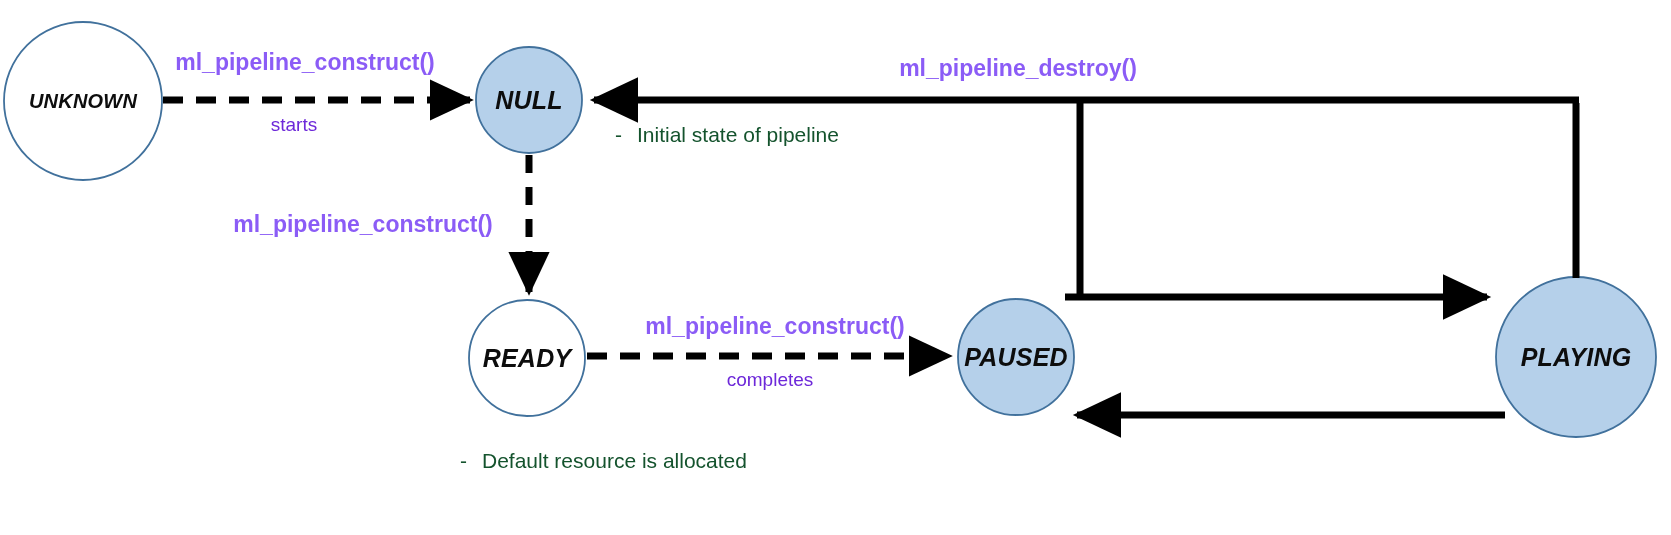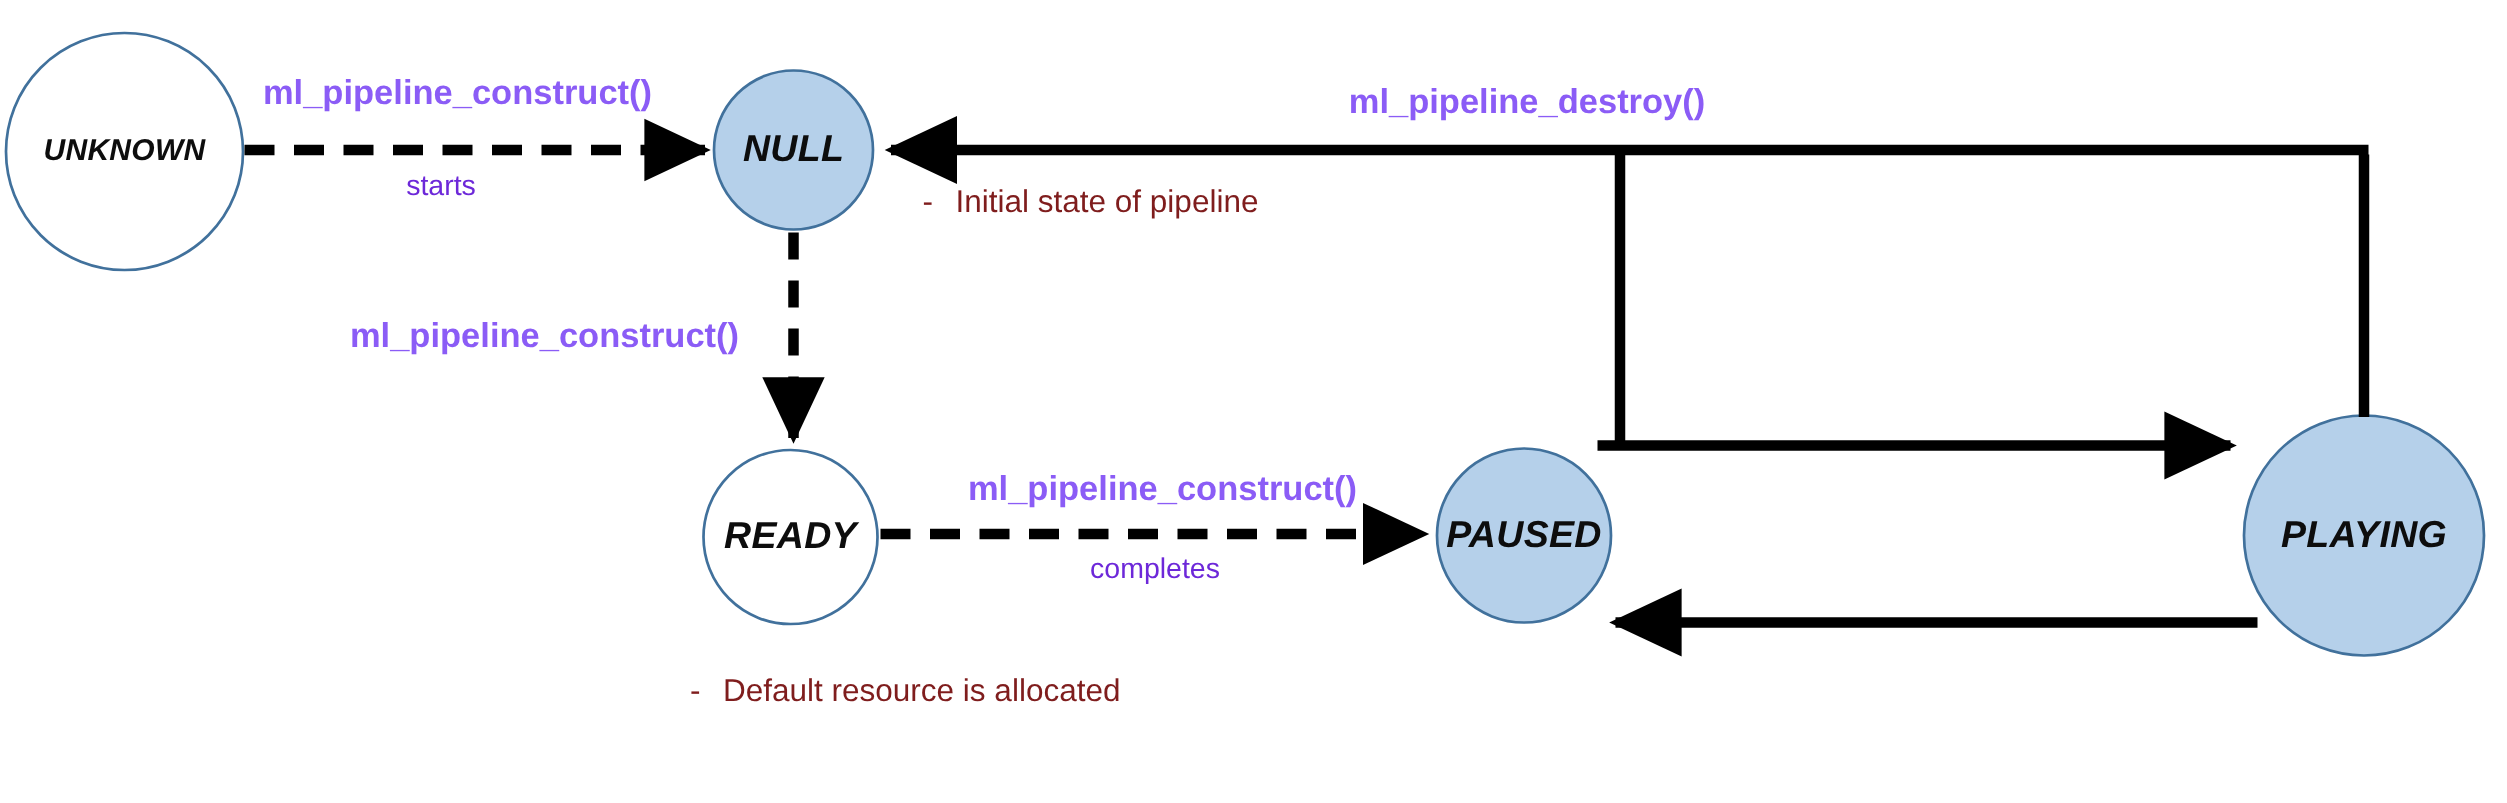--- a/index.html
+++ b/index.html
@@ -55,21 +55,21 @@
     font-size: 19px;
     color: #6d28d9;
     white-space: nowrap;
   }
   .note {
     position: absolute;
     transform: translate(0, -50%);
     font-family: "Liberation Sans", sans-serif;
     font-weight: 400;
     font-size: 21px;
-    color: #7f1d1d;
+    color: #14532d;
     white-space: nowrap;
   }
   .note .dash { display: inline-block; width: 22px; }
 </style>
 </head>
 <body>
 
 <div id="diagram-canvas">
 
   <svg id="diagram-svg" viewBox="0 0 1671 535">

